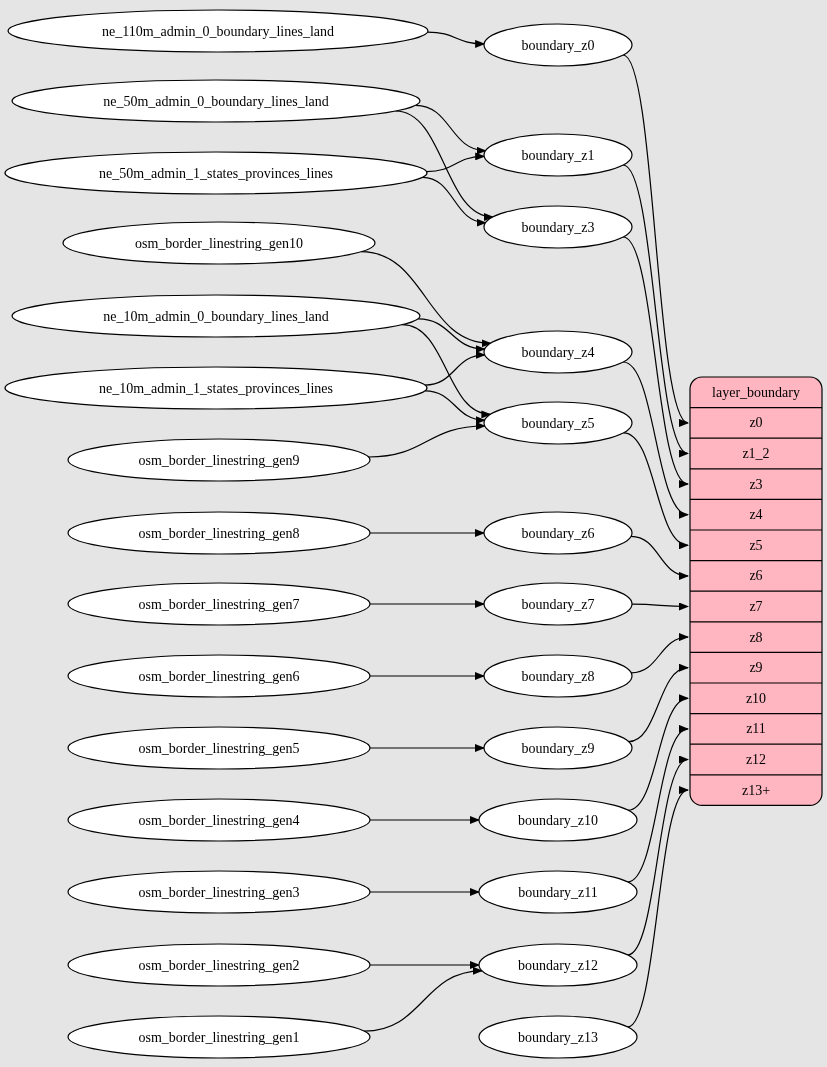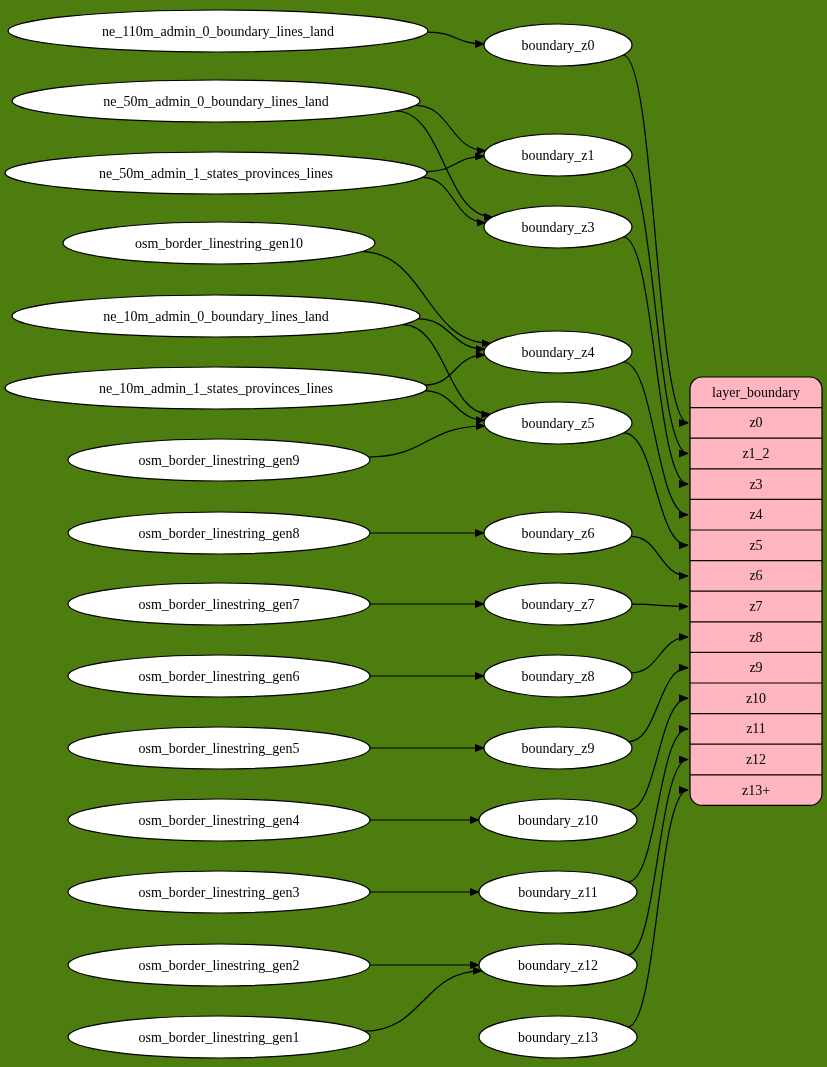--- a/index.html
+++ b/index.html
@@ -4,21 +4,21 @@
 <style>
   html, body {
     margin: 0;
     padding: 0;
     background: #ffffff;
   }
   .canvas {
     position: relative;
     width: 827px;
     height: 1067px;
-    background: #4d7c0f;
+    background: #e5e5e5;
     font-family: "Liberation Serif", serif;
   }
   svg {
     display: block;
   }
   svg text {
     font-family: "Liberation Serif", serif;
     font-size: 14px;
     fill: #000000;
   }

